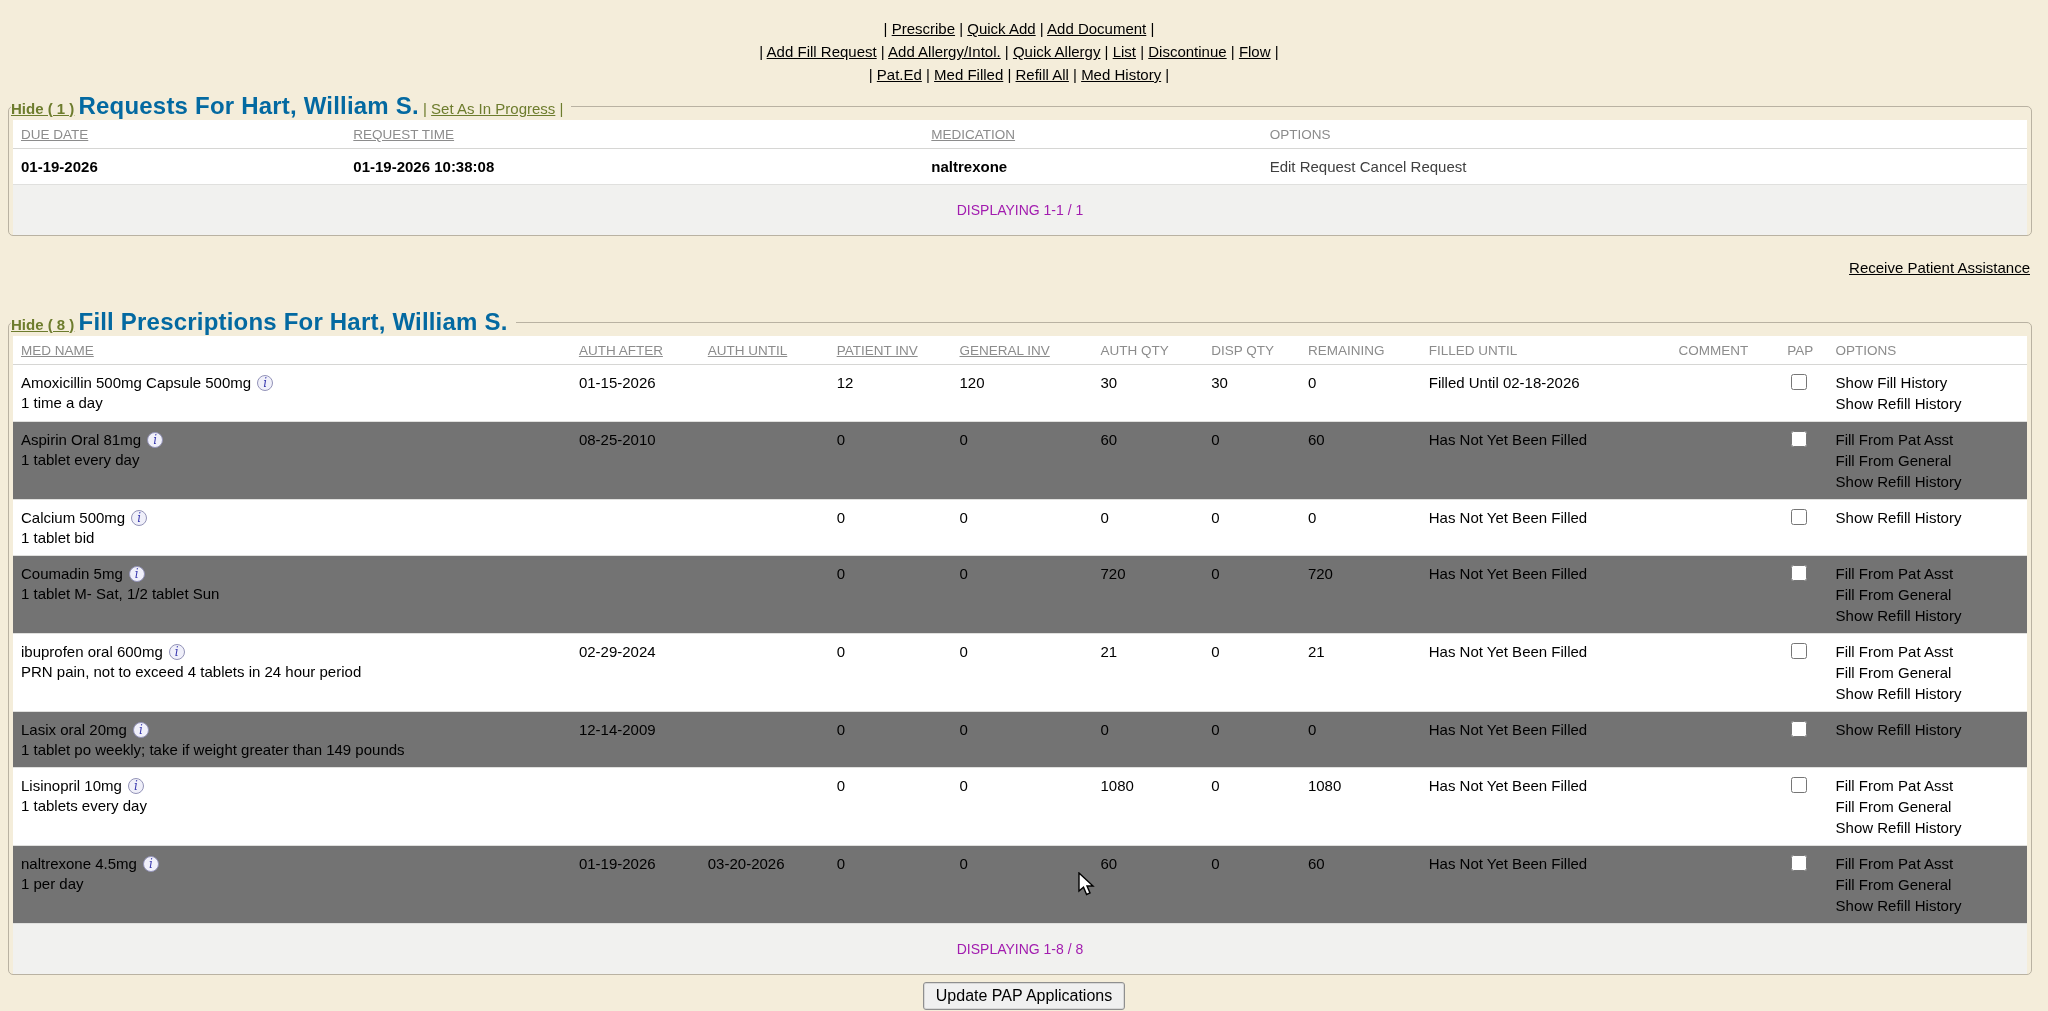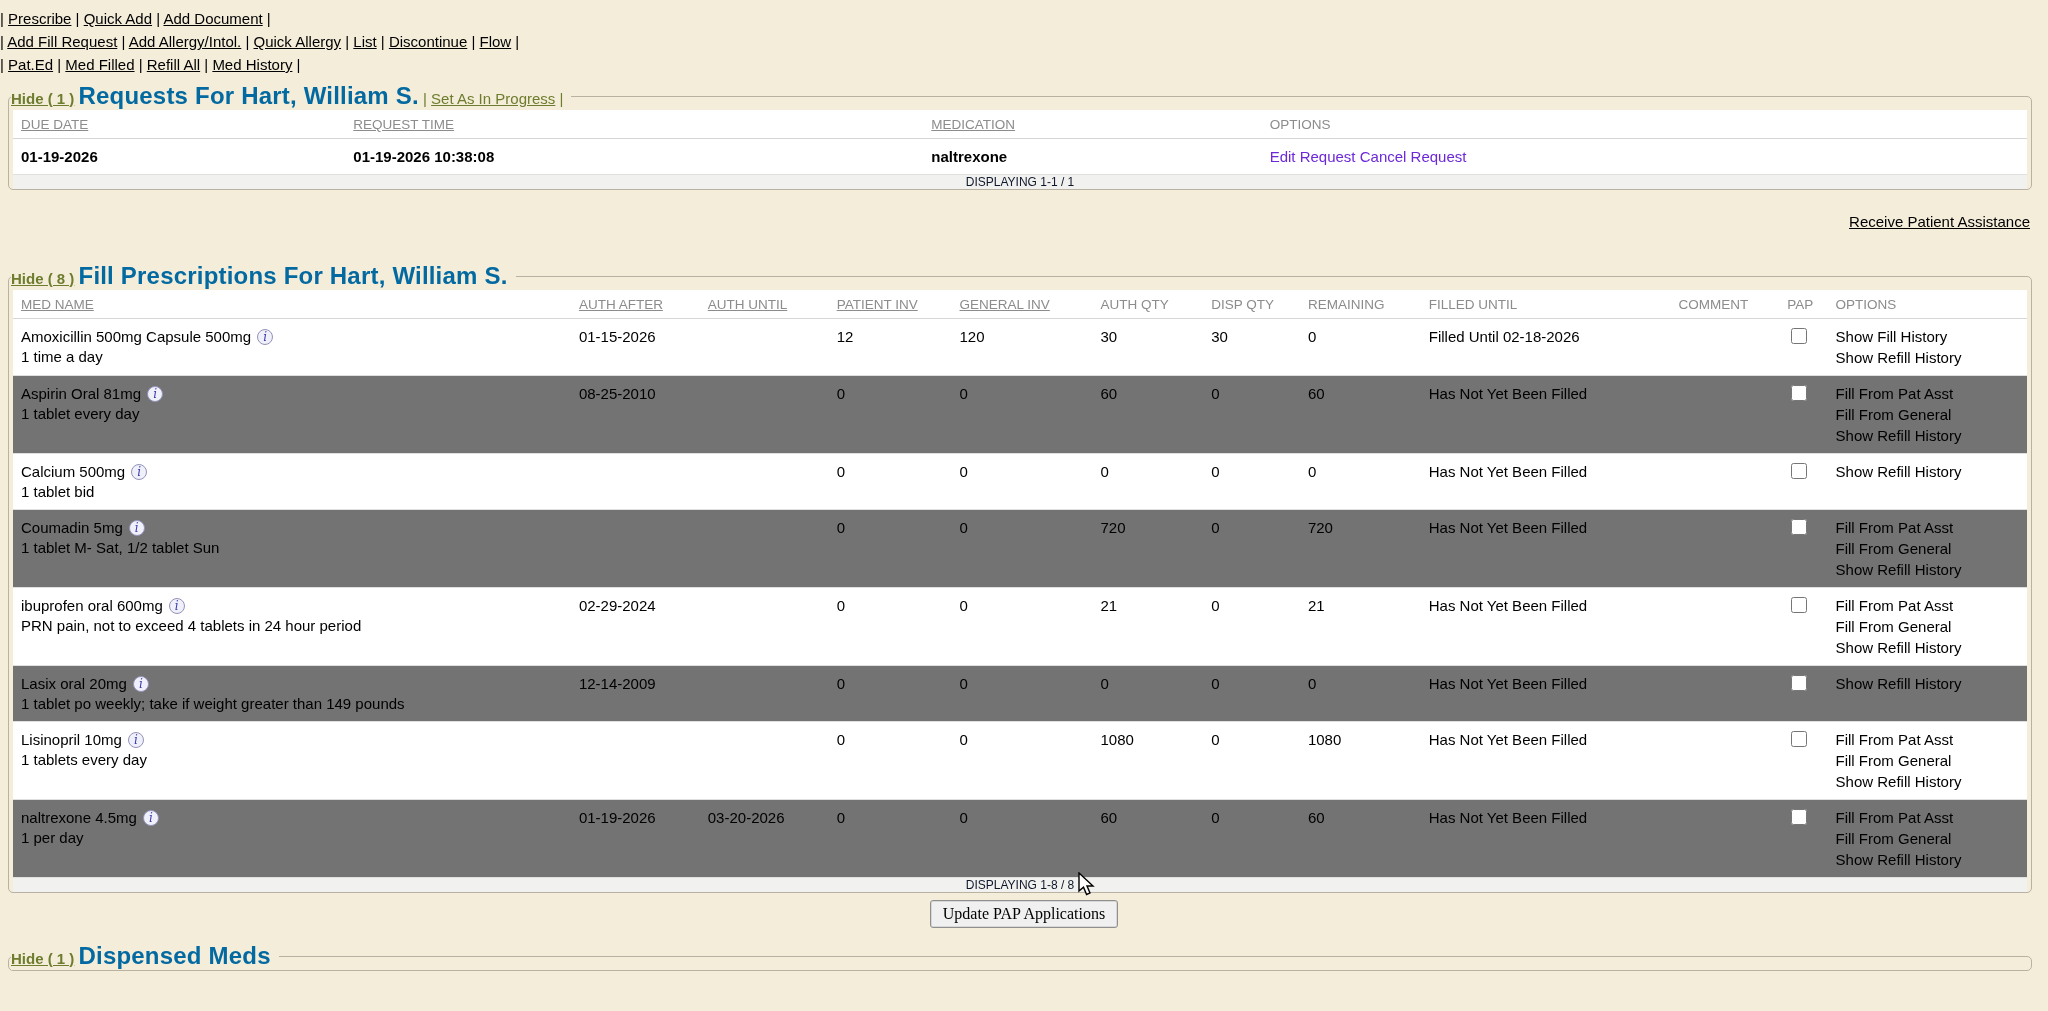--- a/index.html
+++ b/index.html
@@ -7,21 +7,21 @@
   body {
     width:2048px; height:1011px;
     background:#f4edda;
     font-family:"Liberation Sans", sans-serif;
     font-size:15px; color:#000;
     position:relative; overflow:hidden;
   }
   a { color:#000; text-decoration:underline; cursor:pointer; }
 
   
-  .topnav { text-align:left; padding:7px 10px 0 0; line-height:23px; }
+  .topnav { text-align:center; padding:17px 10px 0 0; line-height:23px; }
   .topnav .nav-row { white-space:nowrap; }
 
   
   fieldset.section {
     border:1px solid #b9b2a2;
     border-radius:5px;
     margin:0 16px 0 8px;
     padding:0 4px 0 4px;
   }
   legend { margin-left:-2px; padding:0 8px 0 0; white-space:nowrap; }
@@ -48,28 +48,28 @@
     vertical-align:top;
     border-bottom:1px solid #e0e0de;
     background:#fff;
     line-height:21px;
     overflow:hidden;
   }
   table.grid tbody tr.row-alt td { background:#737373; }
   table.grid tfoot td {
     background:#f1f1ef;
     text-align:center;
-    font-size:12px;
-    color:#0f172a;
-    padding:0;
+    font-size:14px;
+    color:#a21caf;
+    padding:17px;
   }
   .bold { font-weight:bold; }
   .sig-line { line-height:20px; }
   .opt-link { display:block; text-decoration:none; color:#000; line-height:21px; cursor:pointer; }
-  .opt-inline { text-decoration:none; color:#6d28d9; cursor:pointer; }
+  .opt-inline { text-decoration:none; color:#404040; cursor:pointer; }
 
   .info-icon {
     display:inline-block; width:16px; height:16px;
     border-radius:50%;
     border:1px solid #9393b8;
     background:#f0f0fa;
     color:#3b3bb0;
     font-style:italic;
     font-family:"DejaVu Serif", serif;
     font-size:12px; line-height:14px;
@@ -82,21 +82,21 @@
     width:16px; height:16px; margin:2px 0 0 4px;
   }
 
   
   .side-links { text-align:right; padding:20px 18px 28px 0; line-height:24px; }
   .side-links a { display:block; }
 
   
   .btn-row { text-align:center; margin:7px 0 14px 0; }
   button.std-btn {
-    font-family:Liberation Serif, serif;
+    font-family:Liberation Sans, sans-serif;
     font-size:16px;
     padding:4px 12px;
     color:#000;
     background:#f0f0f0;
     border:1px solid #8f8f8f;
     border-radius:3px;
     box-shadow:0 0 0 1px #d8d8d8 inset;
     cursor:pointer;
   }
 

